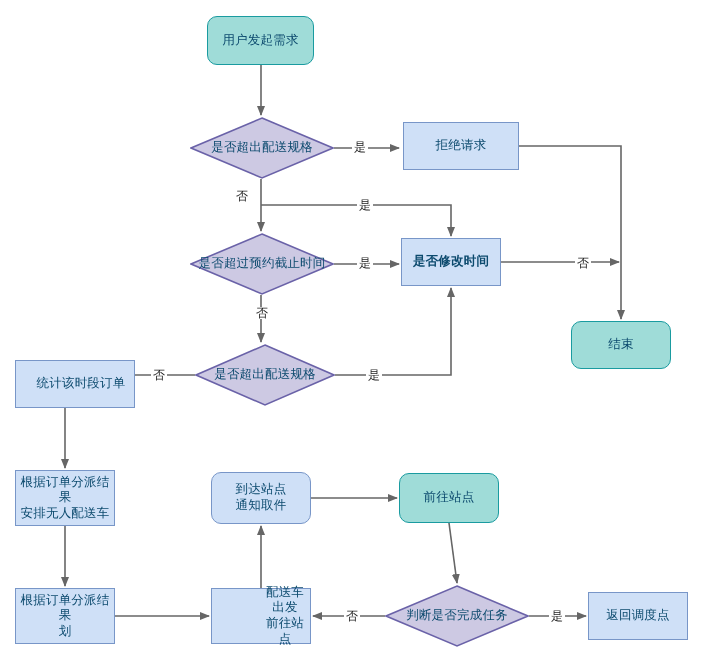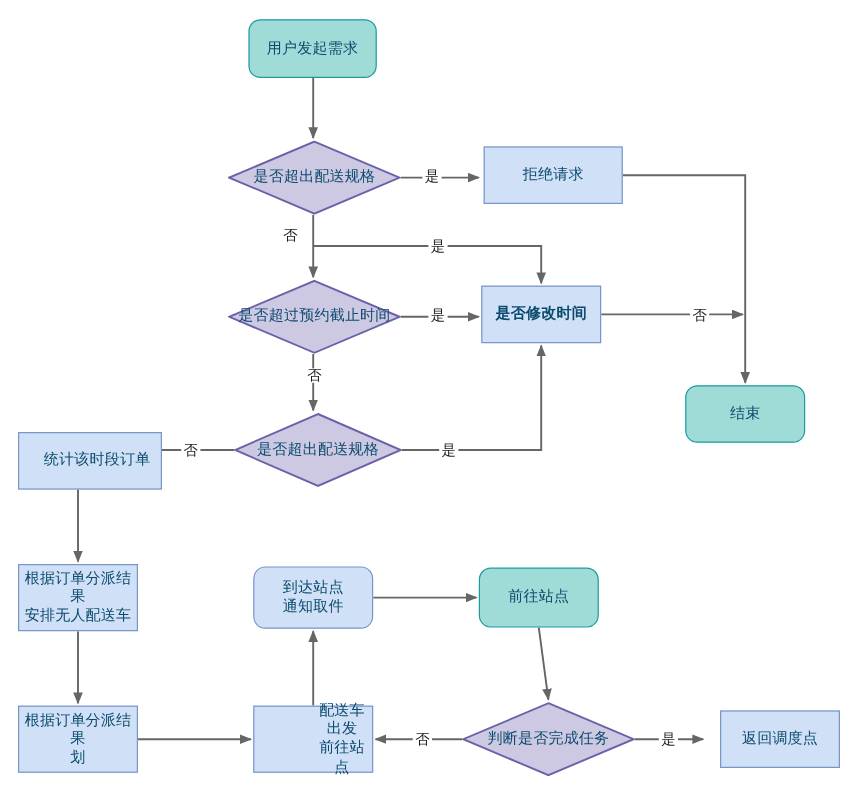--- a/index.html
+++ b/index.html
@@ -142,21 +142,21 @@
       <div class="node process" style="left: 211px; top: 472px; width: 100px; height: 52px; border-radius: 10px;"><span>到达站点
 通知取件</span></div>
       <div class="node terminal" style="left: 399px; top: 473px; width: 100px; height: 50px;"><span>前往站点</span></div>
       <div class="node process" style="left: 15px; top: 588px; width: 100px; height: 56px;"><span>根据订单分派结果
 划</span></div>
       <div class="node process" style="left: 211px; top: 588px; width: 100px; height: 56px; padding-left: 48px;"><span>配送车出发
 前往站点</span></div>
       <div class="node decision" style="left: 385px; top: 585px; width: 144px; height: 62px;"><svg class="dshape" viewBox="0 0 144 62" preserveAspectRatio="none">
           <polygon points="72,1 143,31 72,61 1,31" fill="#cdc9e3" stroke="#6a62a8" stroke-width="1.6"></polygon>
         </svg><span class="dlabel">判断是否完成任务</span></div>
-      <div class="node process" style="left: 588px; top: 592px; width: 100px; height: 48px; margin-left: 12px;"><span>返回调度点</span></div>
+      <div class="node process" style="left: 588px; top: 592px; width: 100px; height: 48px;"><span>返回调度点</span></div>
     </div>
   <div id="labels-layer">
       <span class="edge-label" style="left: 352px; top: 141px;">是</span>
       <span class="edge-label" style="left: 234px; top: 190px;">否</span>
       <span class="edge-label" style="left: 357px; top: 199px;">是</span>
       <span class="edge-label" style="left: 357px; top: 257px;">是</span>
       <span class="edge-label" style="left: 575px; top: 257px;">否</span>
       <span class="edge-label" style="left: 254px; top: 307px;">否</span>
       <span class="edge-label" style="left: 151px; top: 369px;">否</span>
       <span class="edge-label" style="left: 366px; top: 369px;">是</span>

